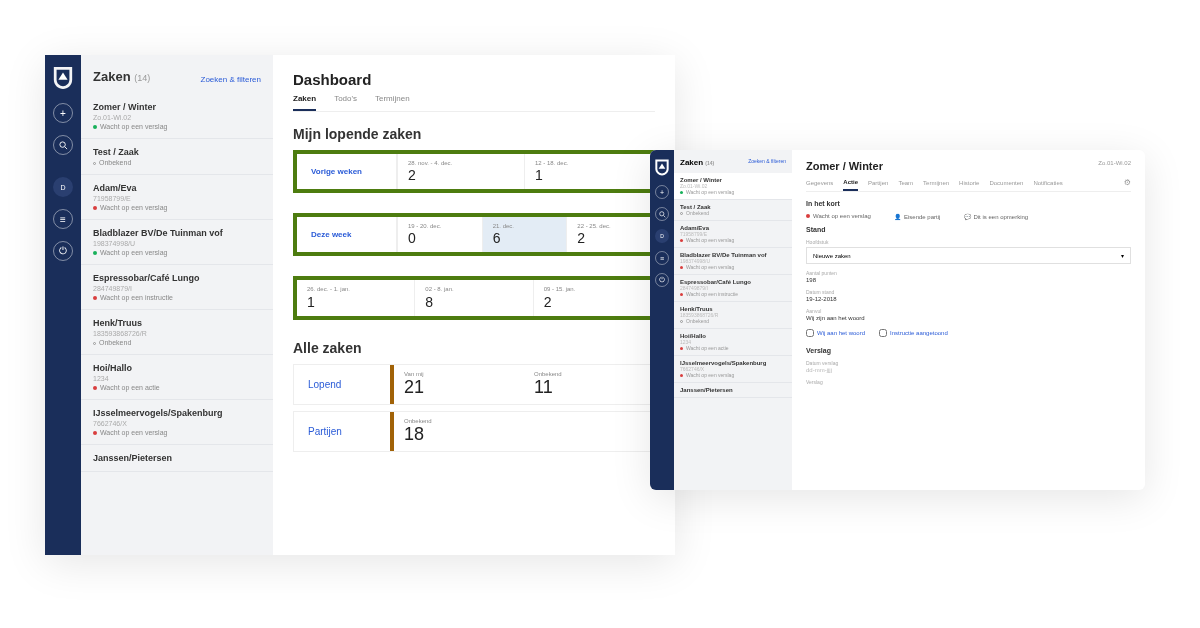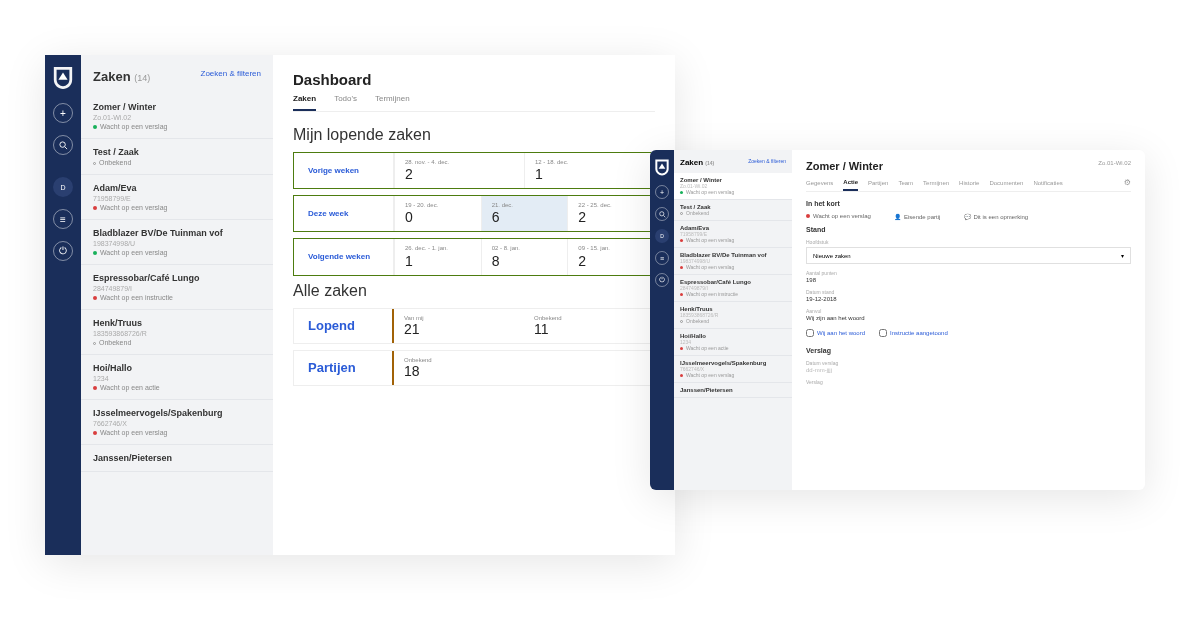--- a/index.html
+++ b/index.html
@@ -4,50 +4,50 @@
 <style>
 * { box-sizing: border-box; margin: 0; padding: 0; }
 body { font-family: -apple-system, Helvetica, Arial, sans-serif; background: #fff; width: 1200px; height: 628px; position: relative; overflow: hidden; }
 
 
 .panel-a { position: absolute; left: 45px; top: 55px; width: 630px; height: 500px; background: #fff; box-shadow: 0 8px 40px rgba(0,0,0,0.1); display: flex; overflow: hidden; }
 .a-rail { width: 36px; background: #1a2e5a; display: flex; flex-direction: column; align-items: center; padding-top: 10px; gap: 12px; }
 .a-rail .logo-a { width: 22px; height: 26px; }
 .a-rail .iconc { width: 20px; height: 20px; border: 1px solid rgba(255,255,255,0.45); border-radius: 50%; display: flex; align-items: center; justify-content: center; color: #fff; font-size: 10px; cursor: pointer; }
 .a-side { width: 192px; background: #f2f3f5; padding: 10px 0; overflow: hidden; }
-.a-side-hdr { display: flex; justify-content: space-between; align-items: flex-start; padding: 4px 12px 10px; }
+.a-side-hdr { display: flex; justify-content: space-between; align-items: flex-end; padding: 4px 12px 10px; }
 .a-side-hdr .t { font-size: 13px; font-weight: 600; color: #333; }
 .a-side-hdr .t small { font-size: 9px; color: #999; font-weight: 400; }
 .a-side-hdr .lnk { font-size: 8px; color: #2a5bd7; cursor: pointer; }
 .a-case { padding: 8px 12px; border-bottom: 1px solid #e4e6ea; cursor: pointer; }
 .a-case .nm { font-size: 9px; font-weight: 600; color: #333; }
 .a-case .sub { font-size: 7px; color: #aaa; margin-top: 2px; }
 .a-case .st { font-size: 7px; color: #888; margin-top: 2px; }
 .dot { display: inline-block; width: 4px; height: 4px; border-radius: 50%; vertical-align: middle; margin-right: 3px; }
 .dot.green { background: #18b05a; }
 .dot.red { background: #d93e3e; }
 .dot.gray { background: transparent; border: 1px solid #999; width: 3px; height: 3px; }
 .a-main { flex: 1; padding: 16px 20px; overflow: hidden; }
 .a-main h1 { font-size: 15px; font-weight: 600; color: #222; margin-bottom: 6px; }
 .a-tabs { display: flex; gap: 18px; border-bottom: 1px solid #eee; margin-bottom: 14px; }
 .a-tabs span { font-size: 8px; color: #888; padding-bottom: 6px; cursor: pointer; }
 .a-tabs span.active { color: #222; font-weight: 600; border-bottom: 2px solid #1a2e5a; }
-.sec-h { font-size: 16px; font-weight: 400; color: #333; margin: 4px 0 8px; }
-.wk-row { display: flex; border: 1px solid #4d7c0f; margin-bottom: 6px; }
+.sec-h { font-size: 14px; font-weight: 700; color: #333; margin: 4px 0 8px; }
+.wk-row { display: flex; border: 4px solid #4d7c0f; margin-bottom: 20px; }
 .wk-label { width: 100px; display: flex; align-items: center; padding-left: 14px; font-size: 8px; font-weight: 600; color: #2a5bd7; border-right: 1px solid #eee; }
 .wk-cell { flex: 1; padding: 6px 10px; border-left: 1px solid #eee; }
 .wk-cell:first-of-type { border-left: none; }
 .wk-cell.hl { background: #e3ecf5; }
 .wk-cell .lbl { font-size: 6px; color: #888; line-height: 1.2; }
 .wk-cell .num { font-size: 14px; color: #222; }
 .st-row { display: flex; border: 1px solid #eee; margin-bottom: 6px; }
-.st-label { width: 100px; display: flex; align-items: center; padding-left: 14px; font-size: 13px; font-weight: 700; color: #2a5bd7; border-right: 2px solid #a16207; }
+.st-label { width: 100px; display: flex; align-items: center; padding-left: 14px; font-size: 10px; font-weight: 400; color: #2a5bd7; border-right: 4px solid #a16207; }
 .st-cell { flex: 1; padding: 6px 10px; }
 .st-cell .lbl { font-size: 6px; color: #888; }
-.st-cell .num { font-size: 14px; color: #222; }
+.st-cell .num { font-size: 18px; color: #222; }
 
 
 .panel-b { position: absolute; left: 650px; top: 150px; width: 495px; height: 340px; background: #fff; box-shadow: 0 8px 40px rgba(0,0,0,0.1); border-radius: 6px; display: flex; overflow: hidden; font-size: 7px; }
 .b-rail { width: 24px; background: #1a2e5a; display: flex; flex-direction: column; align-items: center; padding-top: 8px; gap: 8px; }
 .b-rail .iconc { width: 14px; height: 14px; border: 1px solid rgba(255,255,255,0.4); border-radius: 50%; color: #fff; font-size: 7px; display: flex; align-items: center; justify-content: center; cursor: pointer; }
 .b-rail .logo-b { width: 16px; height: 19px; }
 .b-side { width: 118px; background: #f2f3f5; padding: 6px 0; overflow: hidden; }
 .b-side-hdr { display: flex; justify-content: space-between; padding: 2px 6px 6px; }
 .b-side-hdr .t { font-weight: 600; font-size: 8px; }
 .b-side-hdr .t small { font-size: 5px; color: #999; }
@@ -176,21 +176,20 @@
           <div class="wk-cell hl">
             <div class="lbl">21. dec.</div>
             <div class="num">6</div>
           </div>
           <div class="wk-cell">
             <div class="lbl">22 - 25. dec.</div>
             <div class="num">2</div>
           </div>
         </div>
         <div class="wk-row">
-          <div class="wk-label">Volgende weken</div>
           <div class="wk-cell">
             <div class="lbl">26. dec. - 1. jan.</div>
             <div class="num">1</div>
           </div>
           <div class="wk-cell">
             <div class="lbl">02 - 8. jan.</div>
             <div class="num">8</div>
           </div>
           <div class="wk-cell">
             <div class="lbl">09 - 15. jan.</div>

